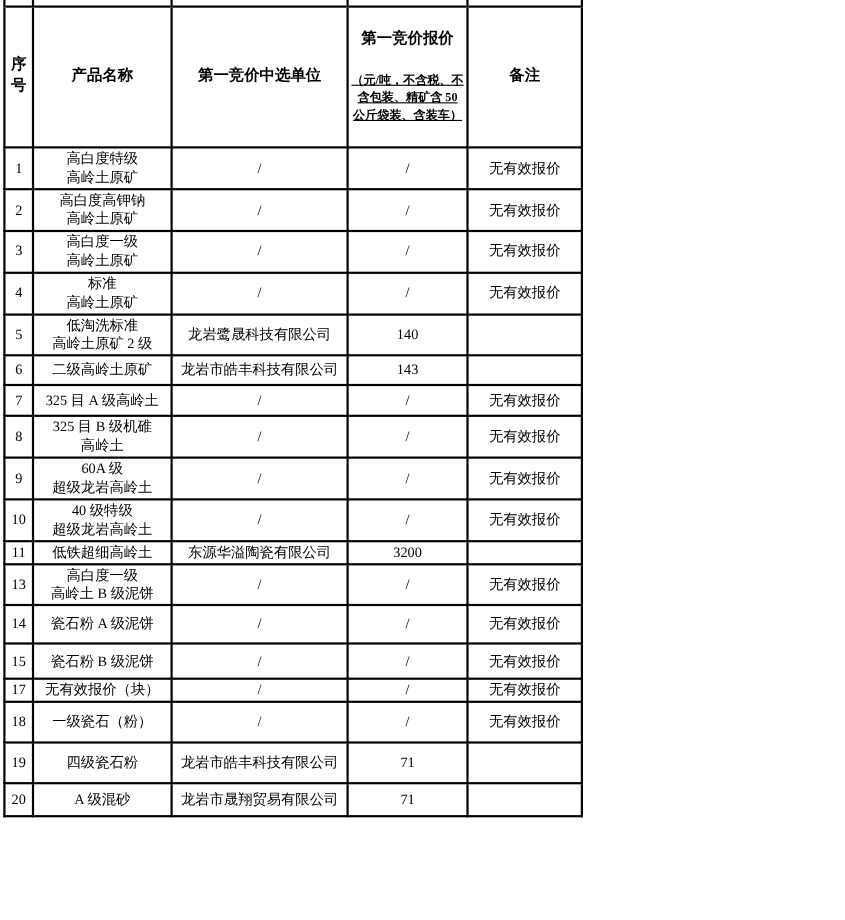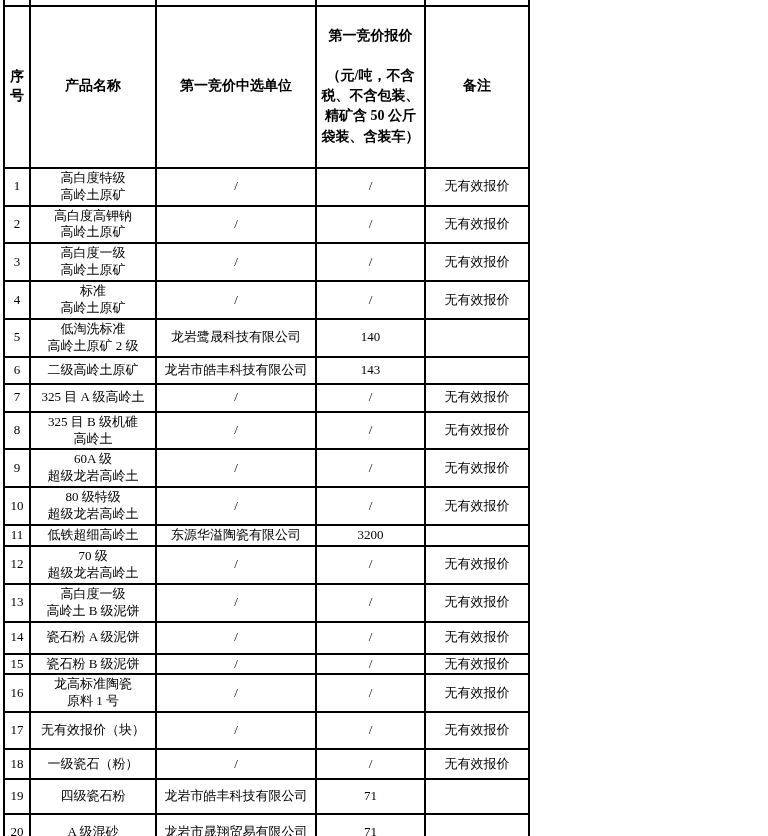--- a/index.html
+++ b/index.html
@@ -28,21 +28,21 @@
     overflow:hidden;
   }
   
   .bid-table tr.stub-row td {
     height:5px; padding:0;
     border-top:none; border-bottom:none;
   }
   .bid-table thead tr.header-row { height:58px; }
   .bid-table thead th { font-weight:bold; font-size:14px; line-height:1.35; }
   .bid-table thead th .price-note {
-    font-weight:bold; font-size:14px; line-height:1.45; margin-top:1px;
+    font-weight:bold; font-size:11px; line-height:1.45; margin-top:1px;text-decoration:underline;
   }
   
   tbody tr:nth-child(1){height:35px} tbody tr:nth-child(2){height:35px}
   tbody tr:nth-child(3){height:35px} tbody tr:nth-child(4){height:35px}
   tbody tr:nth-child(5){height:34px} tbody tr:nth-child(6){height:27px}
   tbody tr:nth-child(7){height:28px} tbody tr:nth-child(8){height:35px}
   tbody tr:nth-child(9){height:35px} tbody tr:nth-child(10){height:35px}
   tbody tr:nth-child(11){height:21px} tbody tr:nth-child(12){height:36px}
   tbody tr:nth-child(13){height:35px} tbody tr:nth-child(14){height:32px}
   tbody tr:nth-child(15){height:15px} tbody tr:nth-child(16){height:37px}
@@ -147,67 +147,51 @@
         <tr>
           <td>9</td>
           <td>60A 级
 超级龙岩高岭土</td>
           <td>/</td>
           <td>/</td>
           <td>无有效报价</td>
         </tr>
         <tr>
           <td>10</td>
-          <td>80 级特级
+          <td>40 级特级
 超级龙岩高岭土</td>
           <td>/</td>
           <td>/</td>
           <td>无有效报价</td>
         </tr>
         <tr>
           <td>11</td>
           <td>低铁超细高岭土</td>
           <td>东源华溢陶瓷有限公司</td>
           <td>3200</td>
           <td></td>
         </tr>
         <tr>
-          <td>12</td>
-          <td>70 级
-超级龙岩高岭土</td>
-          <td>/</td>
-          <td>/</td>
-          <td>无有效报价</td>
-        </tr>
-        <tr>
           <td>13</td>
           <td>高白度一级
 高岭土 B 级泥饼</td>
           <td>/</td>
           <td>/</td>
           <td>无有效报价</td>
         </tr>
         <tr>
           <td>14</td>
           <td>瓷石粉 A 级泥饼</td>
           <td>/</td>
           <td>/</td>
           <td>无有效报价</td>
         </tr>
         <tr>
           <td>15</td>
           <td>瓷石粉 B 级泥饼</td>
-          <td>/</td>
-          <td>/</td>
-          <td>无有效报价</td>
-        </tr>
-        <tr>
-          <td>16</td>
-          <td>龙高标准陶瓷
-原料 1 号</td>
           <td>/</td>
           <td>/</td>
           <td>无有效报价</td>
         </tr>
         <tr>
           <td>17</td>
           <td>无有效报价（块）</td>
           <td>/</td>
           <td>/</td>
           <td>无有效报价</td>

